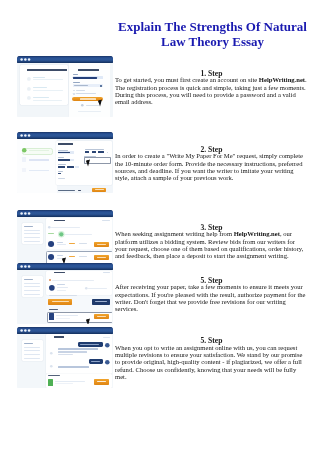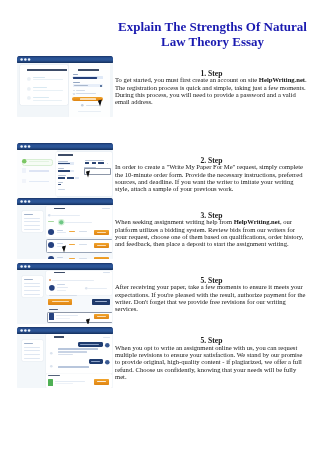--- a/index.html
+++ b/index.html
@@ -137,21 +137,21 @@
           <div class="rail"></div>
         </div>
       </div>
     </div>
     <div class="txt">
       <div class="steph">1. Step</div>
       <div class="body">To get started, you must first create an account on site <b>HelpWriting.net</b>. The registration process is quick and simple, taking just a few moments. During this process, you will need to provide a password and a valid email address.</div>
     </div>
   </div>
 
-  <div class="step" id="s2" style="top:143px">
+  <div class="step" id="s2" style="top:132px">
     <div class="shot" id="sh2">
       <div class="mock">
         <div class="bar">
             <span class="dots">
               <svg width="13" height="3.2" viewBox="0 0 13 3.2">
                 <circle cx="1.6" cy="1.6" r="1.25" fill="#eef4fb"></circle>
                 <circle cx="5.35" cy="1.6" r="1.25" fill="#eef4fb"></circle>
                 <circle cx="9.1" cy="1.6" r="1.25" fill="#eef4fb"></circle>
               </svg>
             </span>
@@ -199,21 +199,21 @@
           </div>
         </div>
       </div>
     </div>
     <div class="txt">
       <div class="steph">2. Step</div>
       <div class="body">In order to create a "Write My Paper For Me" request, simply complete the 10-minute order form. Provide the necessary instructions, preferred sources, and deadline. If you want the writer to imitate your writing style, attach a sample of your previous work.</div>
     </div>
   </div>
 
-  <div class="step" id="s3" style="top:198px">
+  <div class="step" id="s3" style="top:210px">
     <div class="shot" id="sh3">
       <div class="mock">
         <div class="bar">
             <span class="dots">
               <svg width="13" height="3.2" viewBox="0 0 13 3.2">
                 <circle cx="1.6" cy="1.6" r="1.25" fill="#eef4fb"></circle>
                 <circle cx="5.35" cy="1.6" r="1.25" fill="#eef4fb"></circle>
                 <circle cx="9.1" cy="1.6" r="1.25" fill="#eef4fb"></circle>
               </svg>
             </span>

